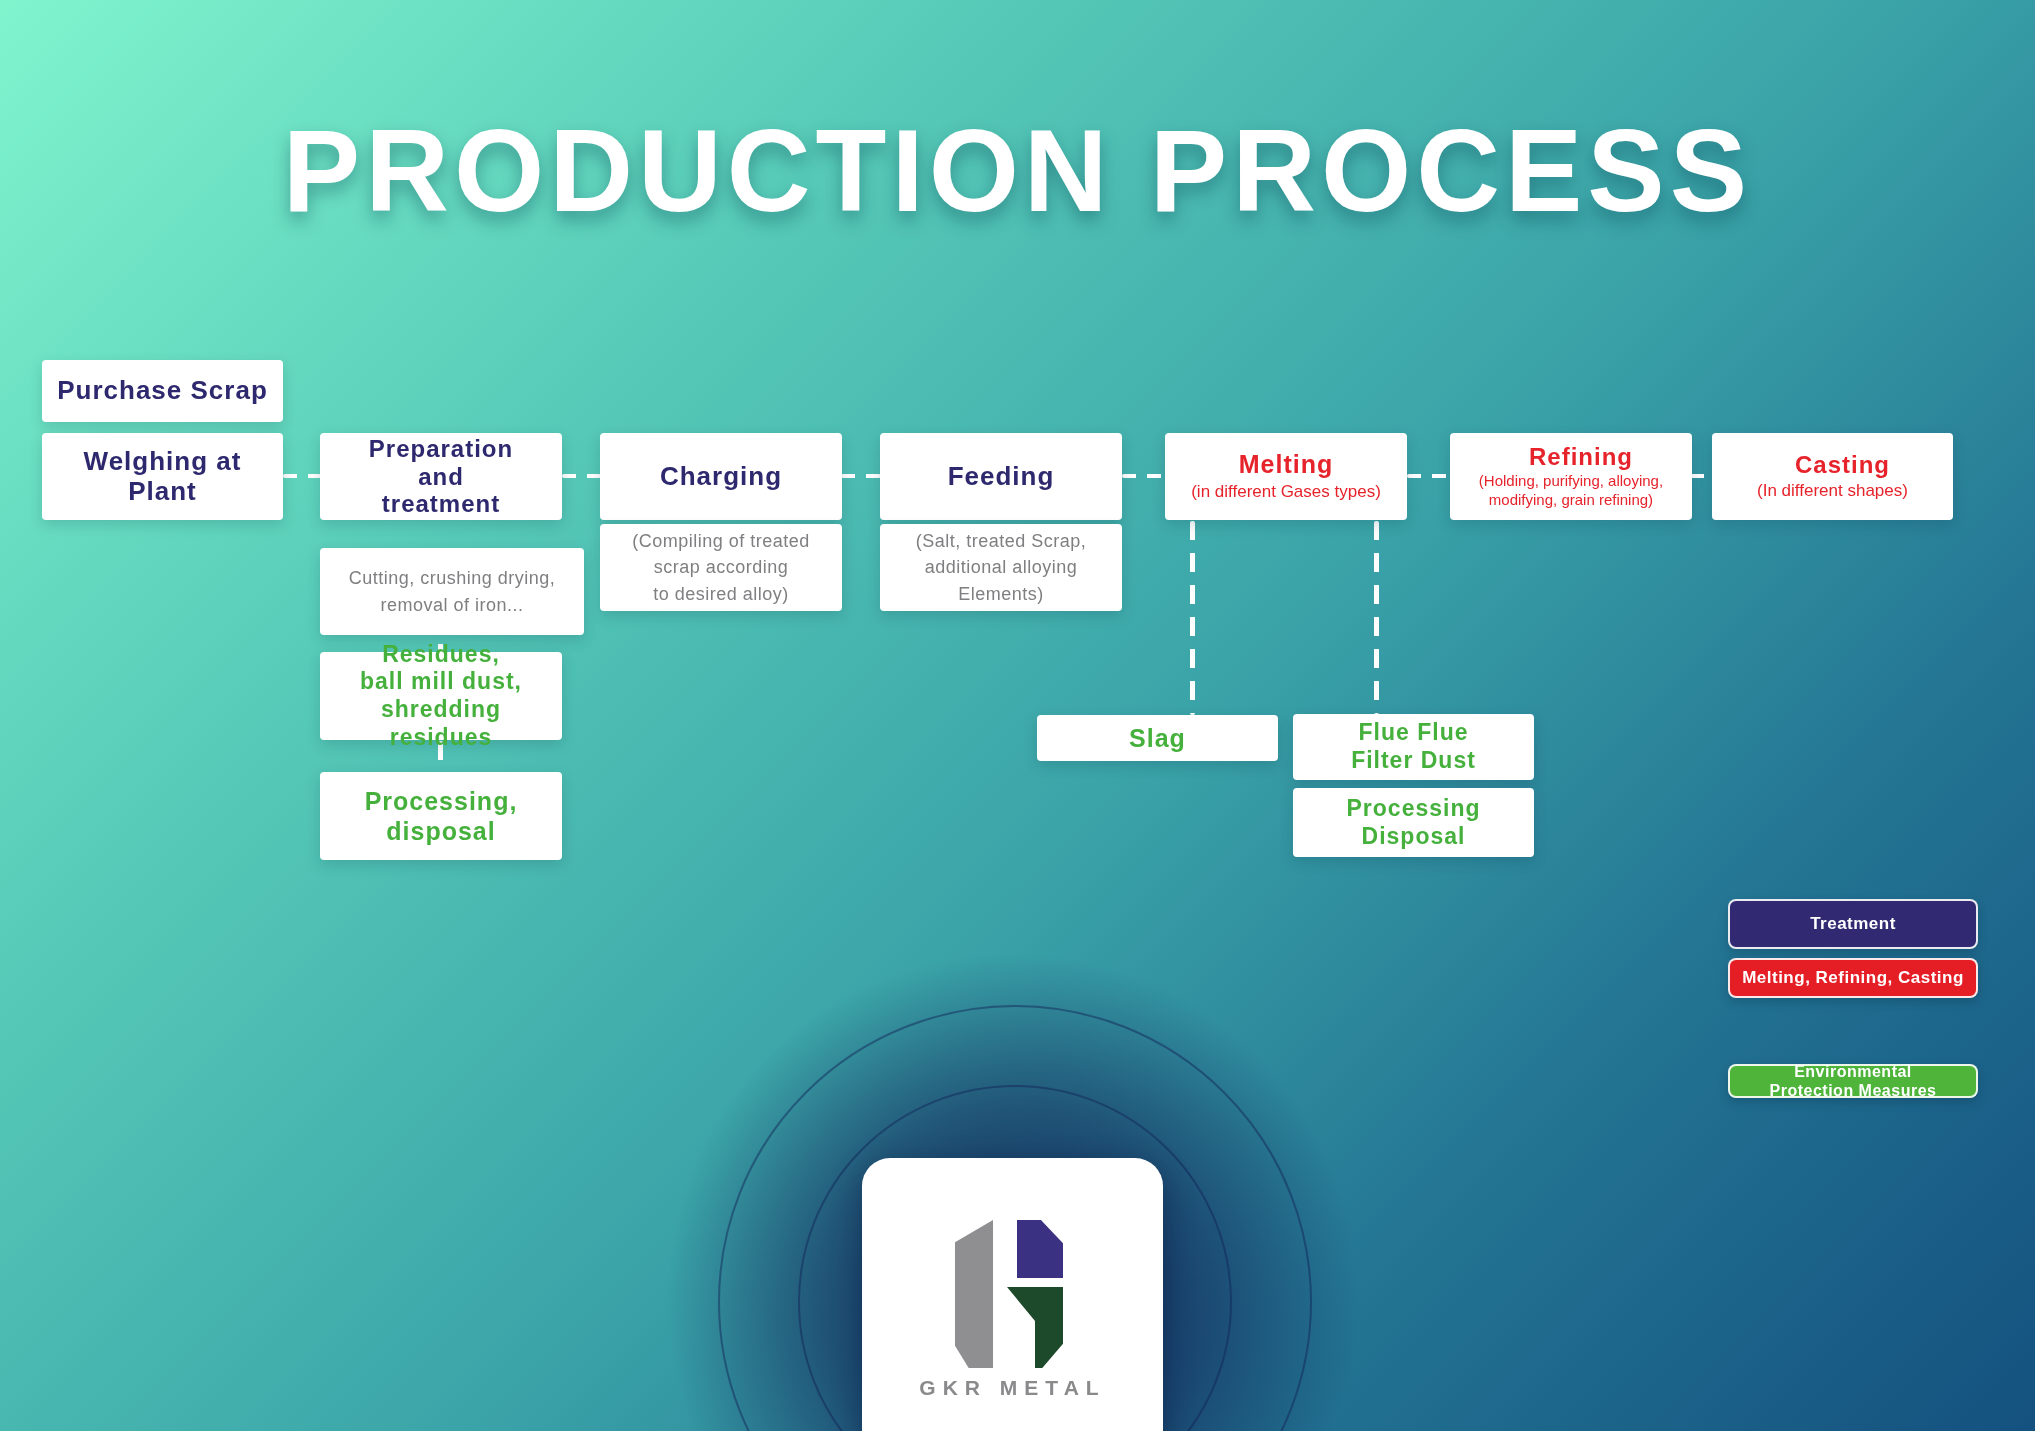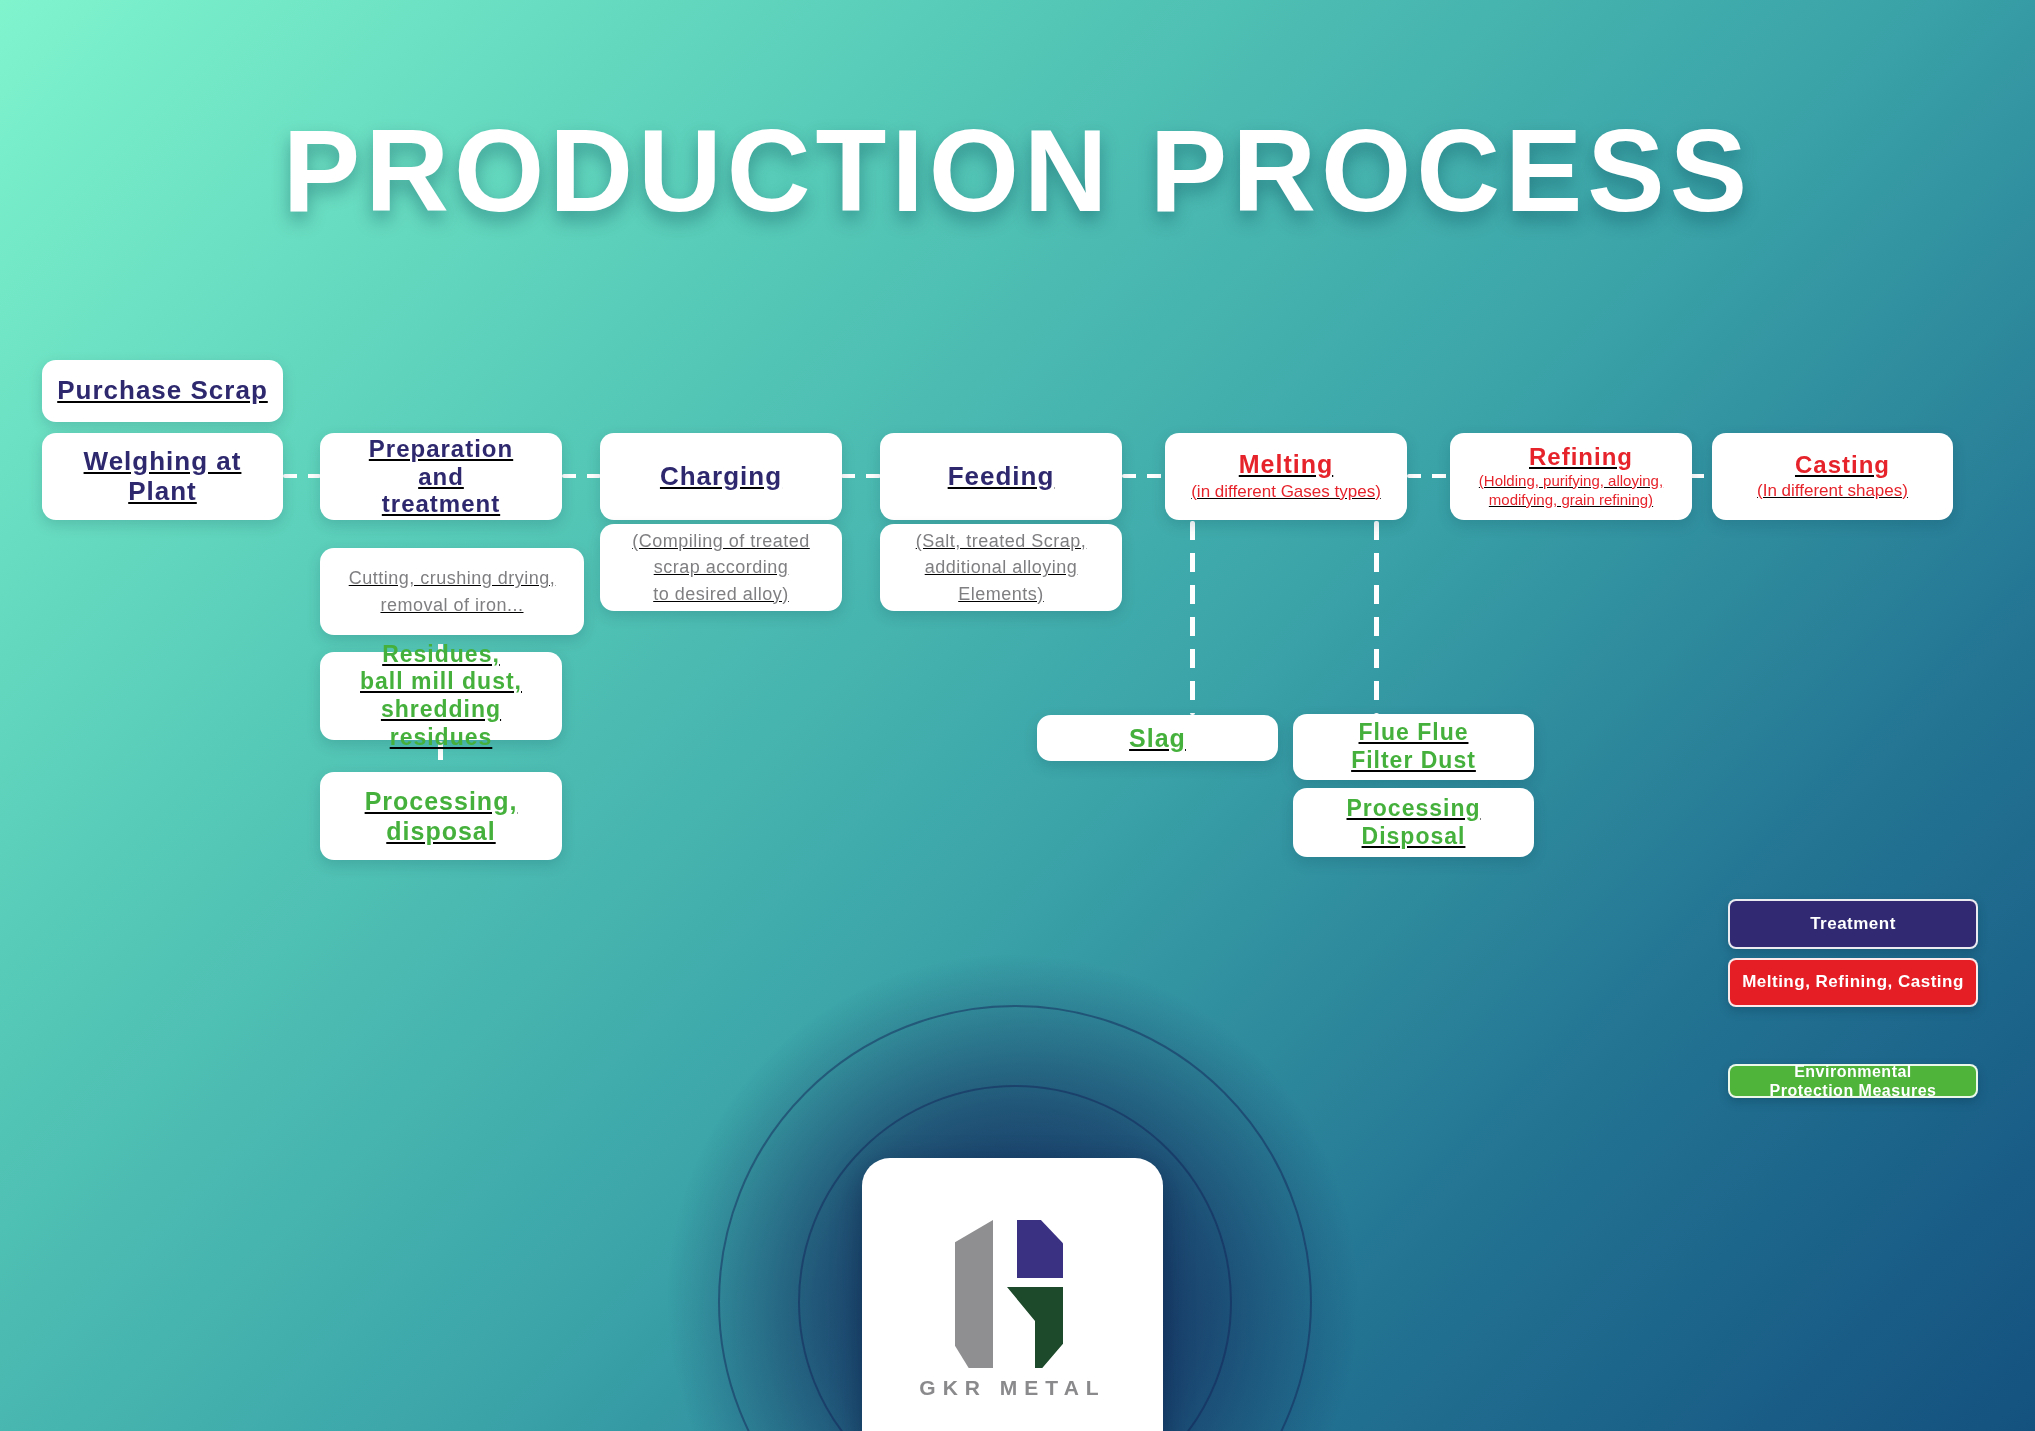--- a/index.html
+++ b/index.html
@@ -7,24 +7,24 @@
     position:relative;width:2035px;height:1431px;overflow:hidden;
     background:linear-gradient(135deg,#7ff4cd 0%,#57cbb8 28%,#3aa3a8 55%,#227292 78%,#14517f 100%);
     font-family:"Liberation Sans",sans-serif;
   }
   .title{
     position:absolute;top:104px;left:0;width:100%;margin:0;
     text-align:center;color:#ffffff;font-size:116px;font-weight:bold;letter-spacing:5px;
     text-shadow:0 9px 18px rgba(0,60,75,.38);
   }
   .box{
-    position:absolute;background:#ffffff;border-radius:14px;
+    position:absolute;background:#ffffff;border-radius:4px;
     box-shadow:0 5px 14px rgba(0,45,65,.17);
     display:flex;flex-direction:column;align-items:center;justify-content:center;
-    text-align:center;box-sizing:border-box;padding:4px 8px;text-decoration:underline;
+    text-align:center;box-sizing:border-box;padding:4px 8px;
   }
   .pre{white-space:pre-line;}
   .navy-label{color:#2e296e;font-weight:bold;font-size:26px;letter-spacing:1px;line-height:1.15;}
   .navy-label.small{font-size:24px;}
   .gray-sub{color:#7f7f82;font-size:18px;line-height:1.45;letter-spacing:.5px;}
   .red-label{color:#e6232b;font-weight:bold;font-size:25px;letter-spacing:1px;line-height:1.1;}
   .red-label.small{font-size:24px;margin-left:20px;}
   .red-note{color:#e6232b;font-size:17px;line-height:1.25;margin-top:2px;}
   .red-note.tiny{font-size:15px;}
   .green-label{color:#45b13c;font-weight:bold;font-size:23px;letter-spacing:1px;line-height:1.2;}
@@ -150,21 +150,21 @@
 Filter Dust</div>
   </div>
   <div class="box" style="left:1293px;top:788px;width:241px;height:69px">
     <div class="green-label pre">Processing
 Disposal</div>
   </div>
 
   <div class="legend-item" style="top: 899px; height: 50px; background-color: rgb(49, 42, 114);">
     <span class="lg-label">Treatment</span>
   </div>
-  <div class="legend-item" style="top: 958px; height: 49px; background-color: rgb(229, 30, 37);">
+  <div class="legend-item" style="top: 958px; height: 40px; background-color: rgb(229, 30, 37);">
     <span class="lg-label">Melting, Refining, Casting</span>
   </div>
   <div class="legend-item" style="top: 1064px; height: 34px; background-color: rgb(78, 180, 58);">
     <span class="lg-label two-line pre">Environmental
 Protection Measures</span>
   </div>
 
   <div class="logo-card">
     <div class="logo-mark">
       <div class="logo-shape logo-gray"></div>

